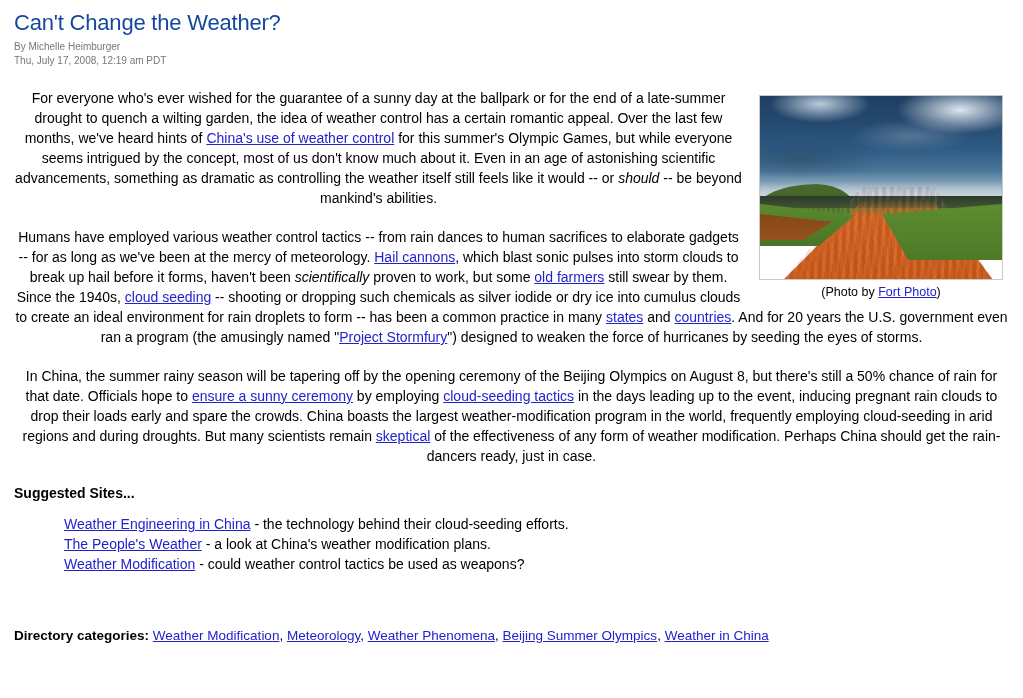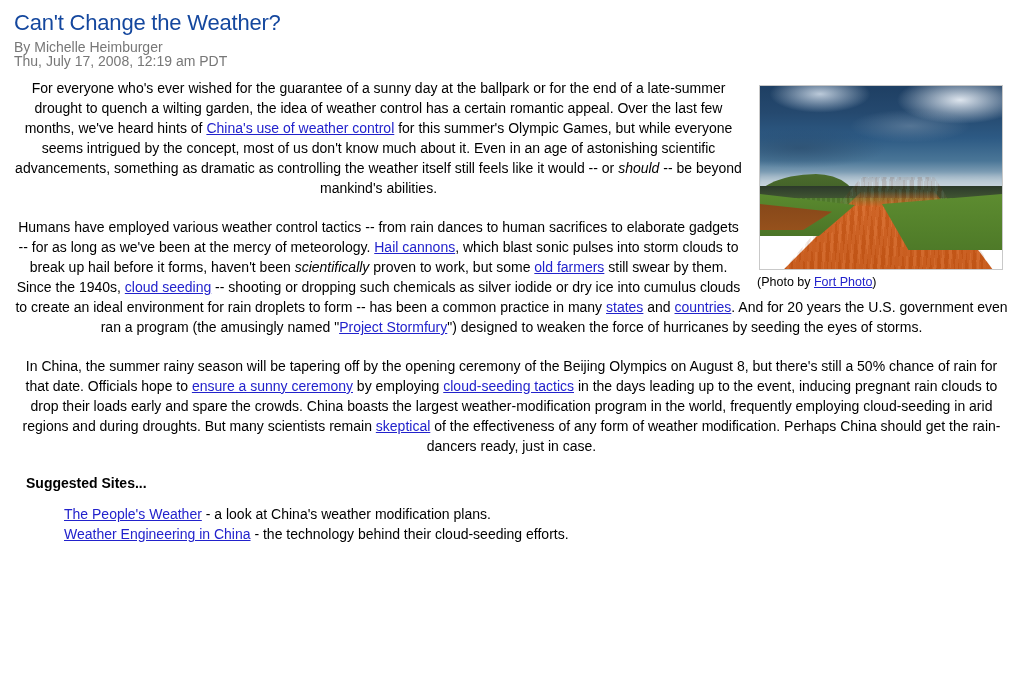--- a/index.html
+++ b/index.html
@@ -22,31 +22,32 @@
     padding: 6px 14px 0 14px;
   }
   h1.article-title {
     font-size: 22px;
     font-weight: normal;
     color: #14479e;
     margin: 4px 0 4px 0;
     letter-spacing: -0.2px;
   }
   .byline {
-    font-size: 14px;
+    font-size: 10px;
     color: #777777;
     line-height: 14px;
-    margin-bottom: 10px;
+    margin-bottom: 20px;
   }
   .byline div { white-space: nowrap; }
 
   .figure {
     float: right;
     width: 248px;
     margin: 7px 4px 6px 14px;
+    text-align: center;
   }
   .photo-frame {
     width: 242px;
     height: 183px;
     border: 1px solid #c9c9c9;
     box-sizing: content-box;
     position: relative;
     overflow: hidden;
     margin: 0 auto;
   }
@@ -142,21 +143,21 @@
     text-align: center;
     color: #000000;
   }
   a {
     color: #2222cc;
     text-decoration: underline;
   }
   .sect-title {
     font-size: 14px;
     font-weight: bold;
-    margin: 4px 0 13px 12px;
+    margin: 4px 0 13px 0;
     clear: both;
   }
   .sites {
     margin: 0 0 0 50px;
   }
   .sites .site-row {
     font-size: 14px;
     line-height: 20px;
   }
   .footer-line {
@@ -200,19 +201,26 @@
 
   <p class="body"><span>For everyone who's ever wished for the guarantee of a sunny day at the ballpark or for the end of a late-summer drought to quench a wilting garden, the idea of weather control has a certain romantic appeal. Over the last few months, we've heard hints of </span><a href="#">China's use of weather control</a><span> for this summer's Olympic Games, but while everyone seems intrigued by the concept, most of us don't know much about it. Even in an age of astonishing scientific advancements, something as dramatic as controlling the weather itself still feels like it would -- or </span><em>should</em><span> -- be beyond mankind's abilities.</span></p>
 
   <p class="body"><span>Humans have employed various weather control tactics -- from rain dances to human sacrifices to elaborate gadgets -- for as long as we've been at the mercy of meteorology. </span><a href="#">Hail cannons</a><span>, which blast sonic pulses into storm clouds to break up hail before it forms, haven't been </span><em>scientifically</em><span> proven to work, but some </span><a href="#">old farmers</a><span> still swear by them. Since the 1940s, </span><a href="#">cloud seeding</a><span> -- shooting or dropping such chemicals as silver iodide or dry ice into cumulus clouds to create an ideal environment for rain droplets to form -- has been a common practice in many </span><a href="#">states</a><span> and </span><a href="#">countries</a><span>. And for 20 years the U.S. government even ran a program (the amusingly named "</span><a href="#">Project Stormfury</a><span>") designed to weaken the force of hurricanes by seeding the eyes of storms.</span></p>
 
   <p class="body"><span>In China, the summer rainy season will be tapering off by the opening ceremony of the Beijing Olympics on August 8, but there's still a 50% chance of rain for that date. Officials hope to </span><a href="#">ensure a sunny ceremony</a><span> by employing </span><a href="#">cloud-seeding tactics</a><span> in the days leading up to the event, inducing pregnant rain clouds to drop their loads early and spare the crowds. China boasts the largest weather-modification program in the world, frequently employing cloud-seeding in arid regions and during droughts. But many scientists remain </span><a href="#">skeptical</a><span> of the effectiveness of any form of weather modification. Perhaps China should get the rain-dancers ready, just in case.</span></p>
 
   <div class="sect-title">Suggested Sites...</div>
 
   <div class="sites">
+    <div class="site-row"><a href="#">Weather Engineering in China</a><span> - the technology behind their cloud-seeding efforts.</span></div>
     <div class="site-row"><a href="#">The People's Weather</a><span> - a look at China's weather modification plans.</span></div>
-    <div class="site-row"><a href="#">Weather Engineering in China</a><span> - the technology behind their cloud-seeding efforts.</span></div>
-  </div>
-
+    <div class="site-row"><a href="#">Weather Modification</a><span> - could weather control tactics be used as weapons?</span></div>
+  </div>
+
+  <div class="footer-line" id="directory-line">
+    <span class="lbl">Directory categories:</span>
+    <span>
+      <a href="#">Weather Modification</a><span>, </span><a href="#">Meteorology</a><span>, </span><a href="#">Weather Phenomena</a><span>, </span><a href="#">Beijing Summer Olympics</a><span>, </span><a href="#">Weather in China</a>
+    </span>
+  </div>
 
 
 </div>
 
 </body></html>

